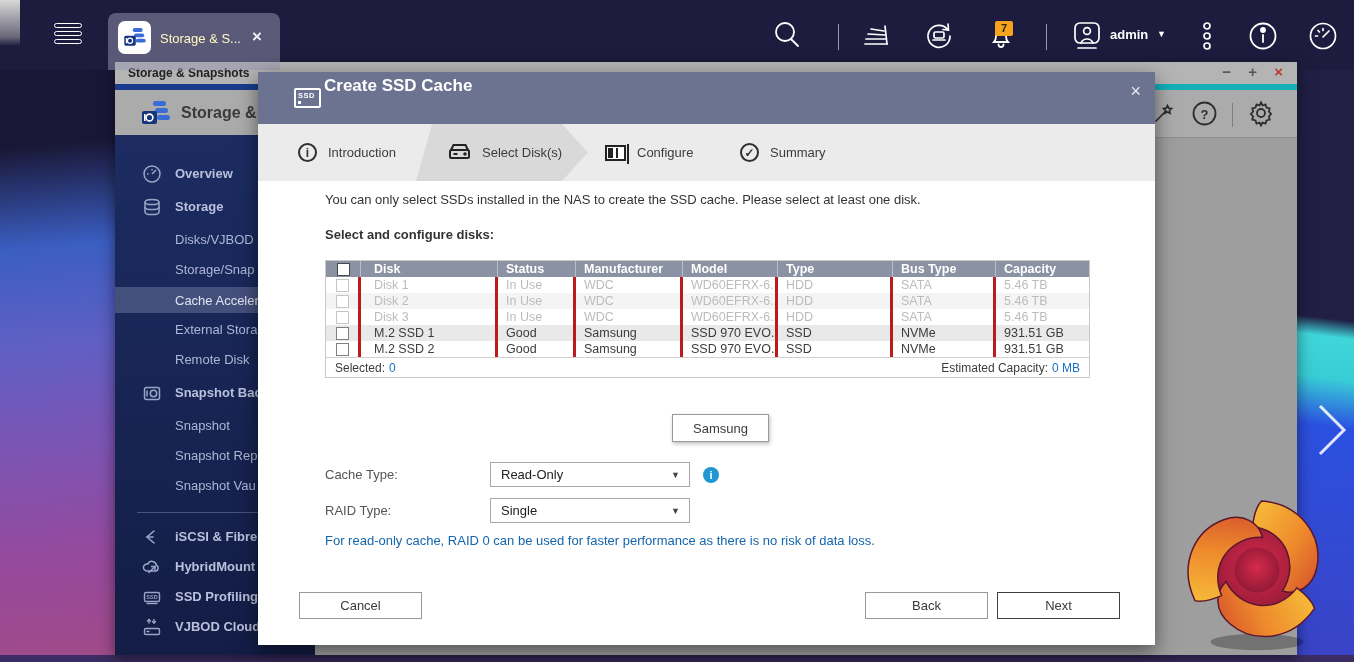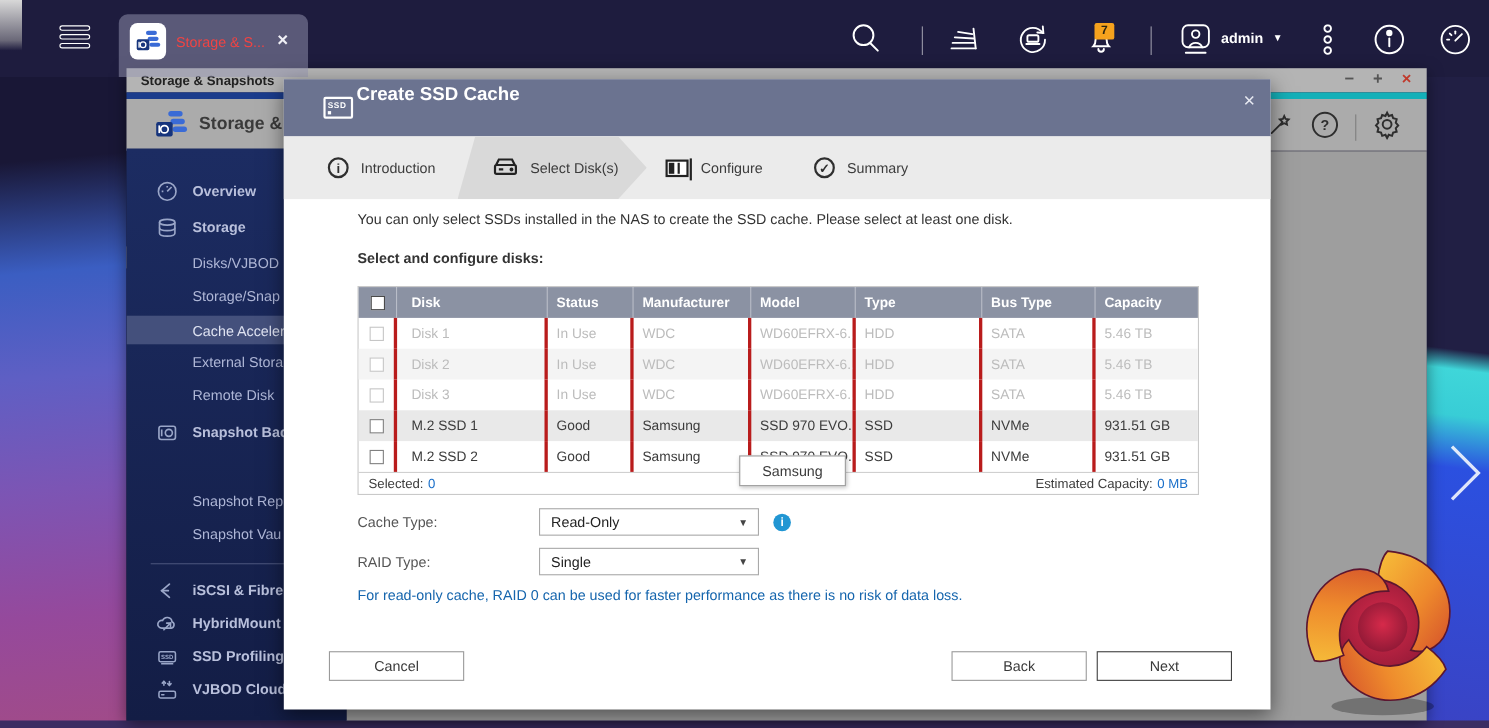--- a/index.html
+++ b/index.html
@@ -26,21 +26,21 @@
   .badge { position:absolute; left:995px; top:21px; min-width:18px; height:15px; background:#f6a21d;
     color:#2a2410; font-size:11px; font-weight:bold; text-align:center; line-height:15px; border-radius:2px; padding:0 2px; }
   .admin-label { position:absolute; left:1110px; top:27px; color:#fff; font-size:13px; font-weight:bold; }
   .admin-caret { position:absolute; left:1157px; top:29px; color:#fff; font-size:9px; }
 
   
   .tab { position:absolute; left:108px; top:13px; width:172px; height:57px; background:rgba(150,150,178,.5);
     border-radius:8px 8px 0 0; z-index:29; }
   .tab-tile { position:absolute; left:10px; top:8px; width:33px; height:33px; background:#fff; border-radius:7px;
     display:flex; align-items:center; justify-content:center; }
-  .tab-label { position:absolute; left:52px; top:18px; width:95px; color:#ef4444; font-size:13px; white-space:nowrap; overflow:hidden; }
+  .tab-label { position:absolute; left:52px; top:18px; width:95px; color:#fef9c3; font-size:13px; white-space:nowrap; overflow:hidden; }
   .tab-close { position:absolute; left:144px; top:14px; color:#f0f0f6; font-size:17px; font-weight:bold; cursor:pointer; }
 
   
   .window { position:absolute; left:115px; top:62px; width:1182px; height:593px; z-index:10; box-shadow:0 4px 14px rgba(0,0,0,.5); }
   .win-titlebar { position:absolute; left:0; top:0; width:100%; height:22px; background:#b4b4b4; }
   .win-title { position:absolute; left:13px; top:4px; font-size:12px; color:#222; font-weight:bold; }
   .win-btn { position:absolute; top:1px; font-size:15px; font-weight:bold; color:#555; cursor:pointer; }
   .win-accent { position:absolute; left:0; top:22px; width:100%; height:6px;
     background:linear-gradient(to right,#1b3c8c 0%,#1b3c8c 35%,#14b0b8 75%); }
   .app-header { position:absolute; left:0; top:28px; width:100%; height:47px; background:#ababab; }
@@ -80,21 +80,21 @@
     font-size:12px; font-weight:bold; display:flex; align-items:center; justify-content:center; }
   .config-ic { width:21px; height:16px; border:2px solid #222; position:relative; background:#fff; }
   .config-ic .b1 { position:absolute; left:1px; top:1px; bottom:1px; width:5px; background:#222; }
   .config-ic .b2 { position:absolute; left:9px; top:1px; bottom:1px; width:2px; background:#222; }
   .config-ic .b3 { position:absolute; right:-5px; top:-3px; width:2px; height:20px; background:#222; }
 
   .dlg-desc { position:absolute; left:67px; top:120px; width:790px; font-size:13px; color:#333; }
   .dlg-table-label { position:absolute; left:67px; top:155px; font-size:13px; font-weight:bold; color:#333; }
 
   .disk-table { position:absolute; left:67px; top:188px; width:765px; border:1px solid #c9c9c9; background:#fff; }
-  .t-row { display:grid; grid-template-columns:35px 137px 78px 107px 95px 115px 103px 93px; height:28px; }
+  .t-row { display:grid; grid-template-columns:35px 137px 78px 107px 95px 115px 103px 93px; height:16px; }
   .t-row.header { background:#8b92a3; }
   .t-cell { display:flex; align-items:center; padding-left:8px; font-size:12.5px; color:#3c3c3c;
     border-right:3px solid #b91c1c; overflow:hidden; white-space:nowrap; }
   .t-cell.first { padding-left:13px; }
   .t-cell.last { border-right:none; }
   .t-cell.cb-cell { justify-content:center; padding-left:0; }
   .header .t-cell { color:#fff; font-weight:bold; border-right:1px solid rgba(255,255,255,.4); }
   .header .t-cell.last { border-right:none; }
   .t-row.alt { background:#f4f4f4; }
   .t-row.hl { background:#e9e9e9; }
@@ -240,20 +240,23 @@
             <svg width="20" height="20" viewBox="0 0 20 20">
               <g fill="none" stroke="#9aa6c8" stroke-width="1.5">
                 <rect x="2.5" y="4.5" width="15" height="12" rx="2"></rect>
                 <circle cx="11.5" cy="10.5" r="3.2"></circle>
                 <line x1="5" y1="7.5" x2="5" y2="13.5"></line>
               </g>
             </svg>
           </span>
         <span>Snapshot Bac</span>
       </div>
+      <div class="sb-item sub" style="top:278px;">
+          <span>Snapshot</span>
+        </div>
       <div class="sb-item sub" style="top:308px;">
           <span>Snapshot Rep</span>
         </div>
       <div class="sb-item sub" style="top:338px;">
           <span>Snapshot Vau</span>
         </div>
       <div class="sb-divider" style="top:377px;"></div>
       <div class="sb-item head" style="top:389px;">
         <span class="sb-ic">
             <svg width="20" height="20" viewBox="0 0 20 20">

